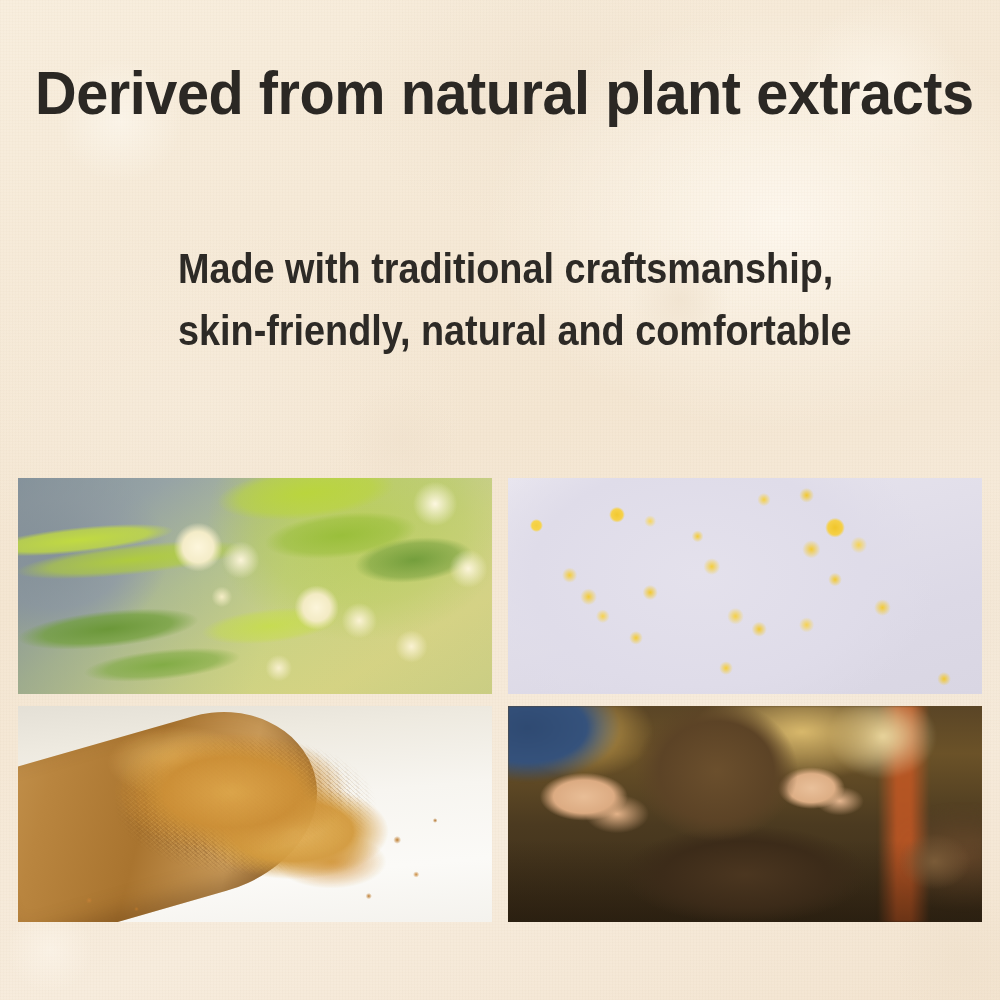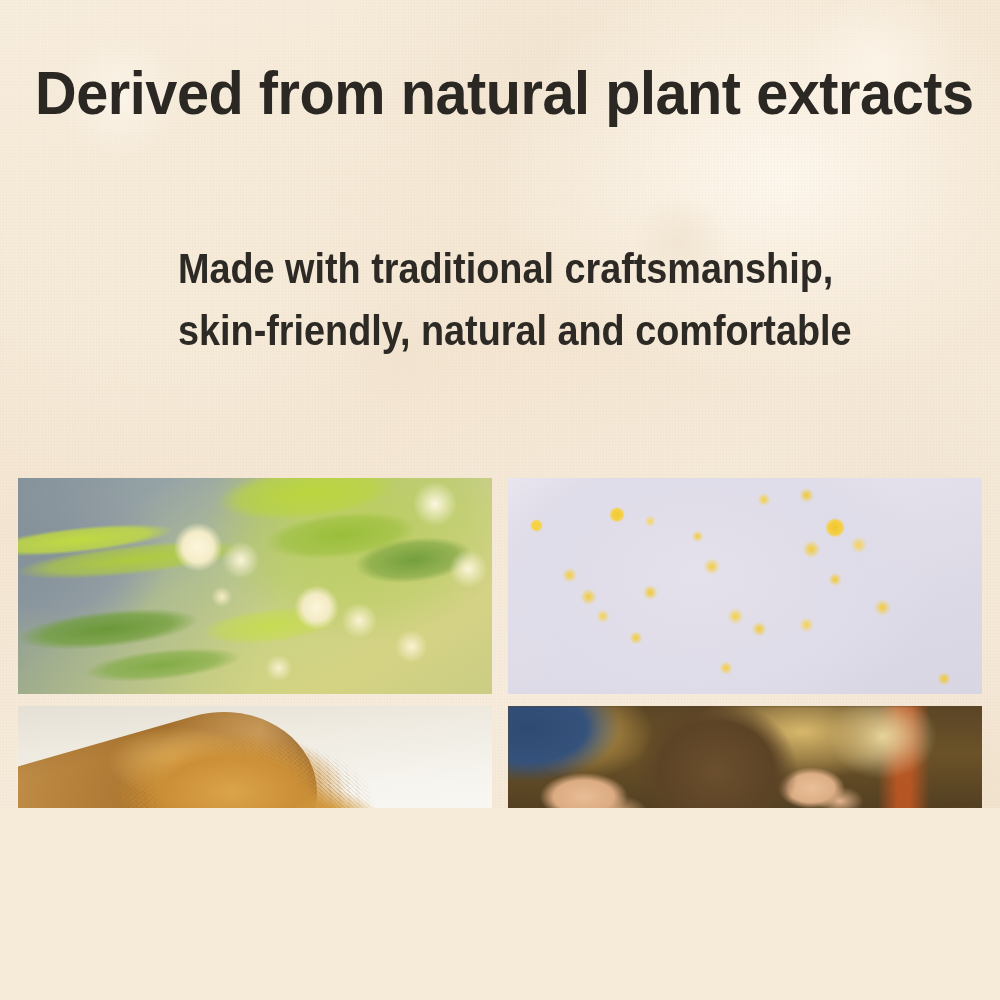--- a/index.html
+++ b/index.html
@@ -10,21 +10,21 @@
     width: 1000px;
     height: 1000px;
     overflow: hidden;
     font-family: "Liberation Sans", sans-serif;
     background: #f6ead9;
   }
 
   .poster {
     position: relative;
     width: 1000px;
-    height: 808px;
+    height: 1000px;
     background-color: #f6ead9;
     background-image:
       radial-gradient(ellipse 420px 300px at 78% 22%, rgba(255,250,242,0.85), rgba(255,250,242,0) 70%),
       radial-gradient(ellipse 380px 260px at 20% 40%, rgba(247,236,220,0.7), rgba(247,236,220,0) 72%),
       radial-gradient(ellipse 300px 220px at 55% 8%, rgba(240,226,206,0.55), rgba(240,226,206,0) 70%),
       radial-gradient(ellipse 260px 200px at 92% 62%, rgba(238,224,204,0.5), rgba(238,224,204,0) 72%),
       linear-gradient(160deg, #f8eede 0%, #f4e6d2 45%, #f7ecdd 75%, #f3e4d0 100%);
     overflow: hidden;
   }
   

